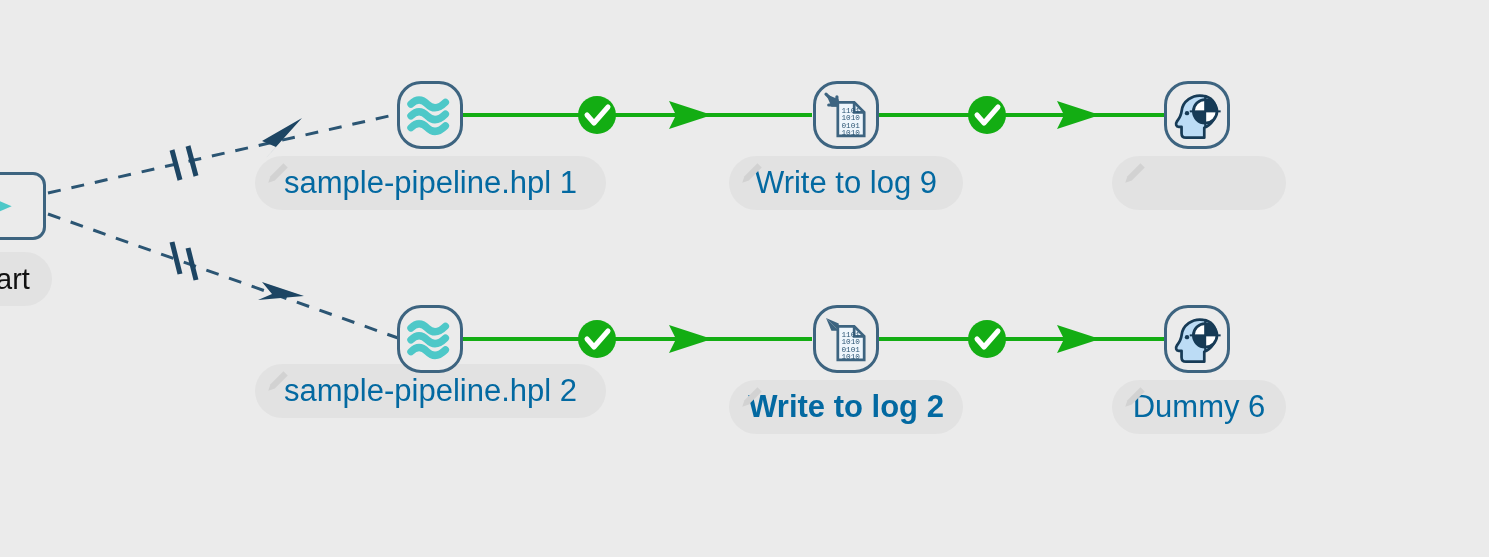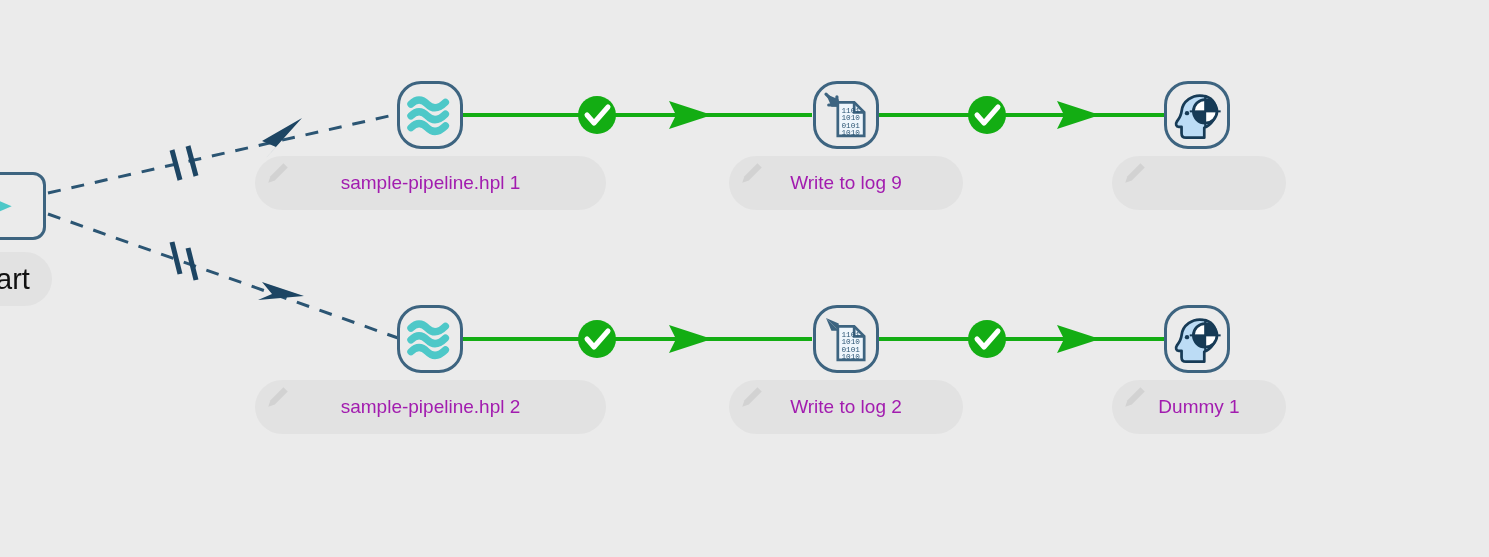--- a/index.html
+++ b/index.html
@@ -63,22 +63,22 @@
   .node-label {
     position: absolute;
     height: 54px;
     box-sizing: border-box;
     background: #e2e2e2;
     border-radius: 27px;
     display: flex;
     align-items: center;
     justify-content: center;
     padding: 0 24px;
-    font-size: 19px;
-    color: #a21caf;
+    font-size: 31px;
+    color: #0369a1;
     white-space: nowrap;
     z-index: 2;
   }
   .node-label .pencil {
     position: absolute;
     left: 10px;
     top: 4px;
     width: 26px;
     height: 26px;
     opacity: 1;
@@ -220,42 +220,42 @@
 
   <div class="node-box" style="left:397px; top:305px;">
     <svg class="glyph" viewBox="0 0 66 68" xmlns="http://www.w3.org/2000/svg">
       <g stroke="#4ec8c8" stroke-width="8" fill="none" stroke-linecap="round">
         <path d="M12 22 Q21 13 30 22 T50 20"></path>
         <path d="M12 35 Q21 26 30 35 T50 33"></path>
         <path d="M12 48 Q21 39 30 48 T50 46"></path>
       </g>
     </svg>
   </div>
-  <div class="node-label" style="left:255px; top:380px; width:351px;text-align:center;">
+  <div class="node-label" style="left:255px; top:364px; width:351px;text-align:center;">
     <svg class="pencil" viewBox="0 0 24 24" xmlns="http://www.w3.org/2000/svg">
       <path d="M3 21 L5 15 L17 3 L21 7 L9 19 Z" fill="#d2d2d2"></path>
     </svg>
     <span>sample-pipeline.hpl 2</span>
   </div>
 
   <div class="node-box" style="left:813px; top:305px;">
     <svg class="glyph" viewBox="0 0 66 68" xmlns="http://www.w3.org/2000/svg">
       <path d="M11 11 L25 25 L25 17 Z" fill="#3d6480"></path>
       <path d="M25 25 L17 25 L11 11 Z" fill="#3d6480"></path>
       <path d="M24 20 L42 20 L53 31 L53 57 L24 57 Z" fill="#eef6fc" stroke="#3d6480" stroke-width="3"></path>
       <path d="M42 20 L42 31 L53 31" fill="none" stroke="#3d6480" stroke-width="3"></path>
       <g fill="#2b5573" font-family="'Liberation Mono', monospace" font-size="8.5">
         <text x="28" y="32">1101</text>
         <text x="28" y="40">1010</text>
         <text x="28" y="48">0101</text>
         <text x="28" y="56">1010</text>
       </g>
     </svg>
   </div>
-  <div class="node-label" style="left:729px; top:380px; width:234px;">
+  <div class="node-label" style="left:729px; top:380px; width:234px;font-weight:bold;">
     <svg class="pencil" viewBox="0 0 24 24" xmlns="http://www.w3.org/2000/svg">
       <path d="M3 21 L5 15 L17 3 L21 7 L9 19 Z" fill="#d2d2d2"></path>
     </svg>
     <span>Write to log 2</span>
   </div>
 
   <div class="node-box" style="left:1164px; top:305px;">
     <svg class="glyph" viewBox="0 0 66 68" xmlns="http://www.w3.org/2000/svg">
       <path d="M40 13 C28 11 17 19 16 30 C15.5 35 14 37 11 41 C9 44 10 47 13 47 L16 47
                L16 54 C16 57 18 59 21 59 L41 59 L41 48
@@ -265,16 +265,16 @@
       <path d="M42 17 A13 13 0 0 1 55 30 L42 30 Z" fill="#173b56"></path>
       <path d="M42 30 L29 30 A13 13 0 0 0 42 43 Z" fill="#173b56"></path>
       <line x1="42" y1="13" x2="42" y2="47" stroke="#173b56" stroke-width="2.2"></line>
       <line x1="25" y1="30" x2="59" y2="30" stroke="#173b56" stroke-width="2.2"></line>
     </svg>
   </div>
   <div class="node-label" style="left:1112px; top:380px; width:174px;">
     <svg class="pencil" viewBox="0 0 24 24" xmlns="http://www.w3.org/2000/svg">
       <path d="M3 21 L5 15 L17 3 L21 7 L9 19 Z" fill="#d2d2d2"></path>
     </svg>
-    <span>Dummy 1</span>
+    <span>Dummy 6</span>
   </div>
 
 </div>
 
 </body></html>

